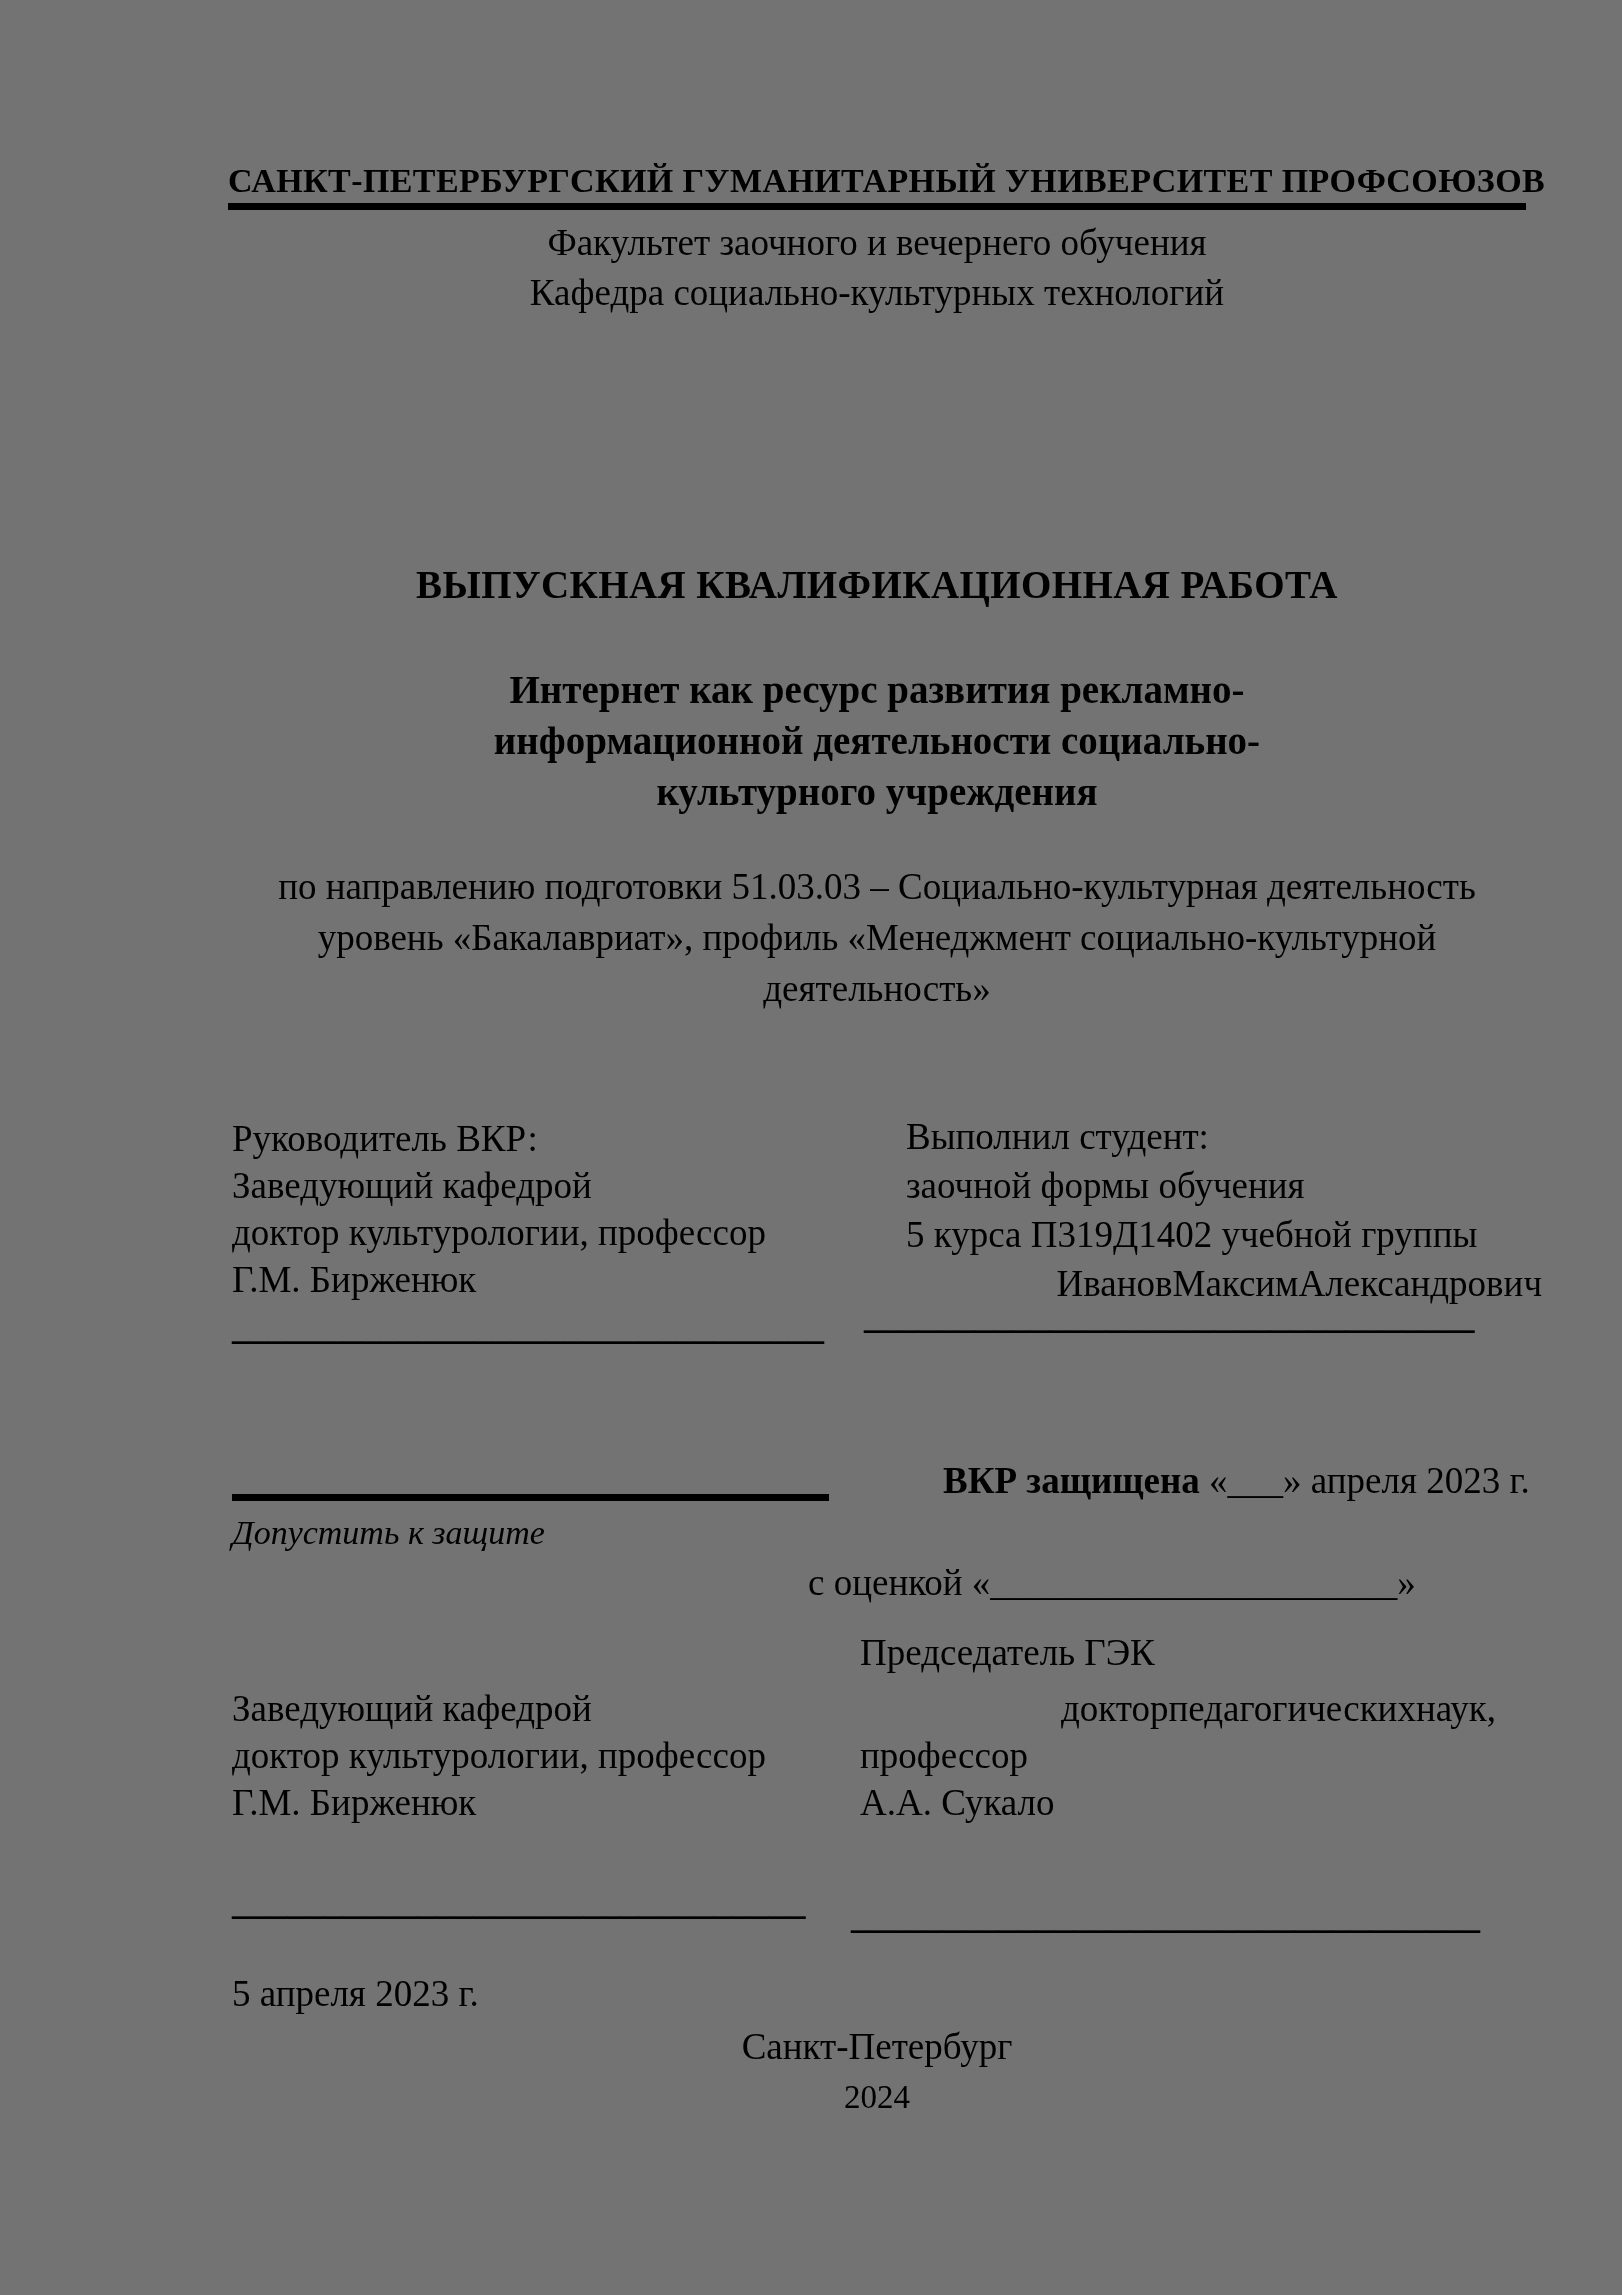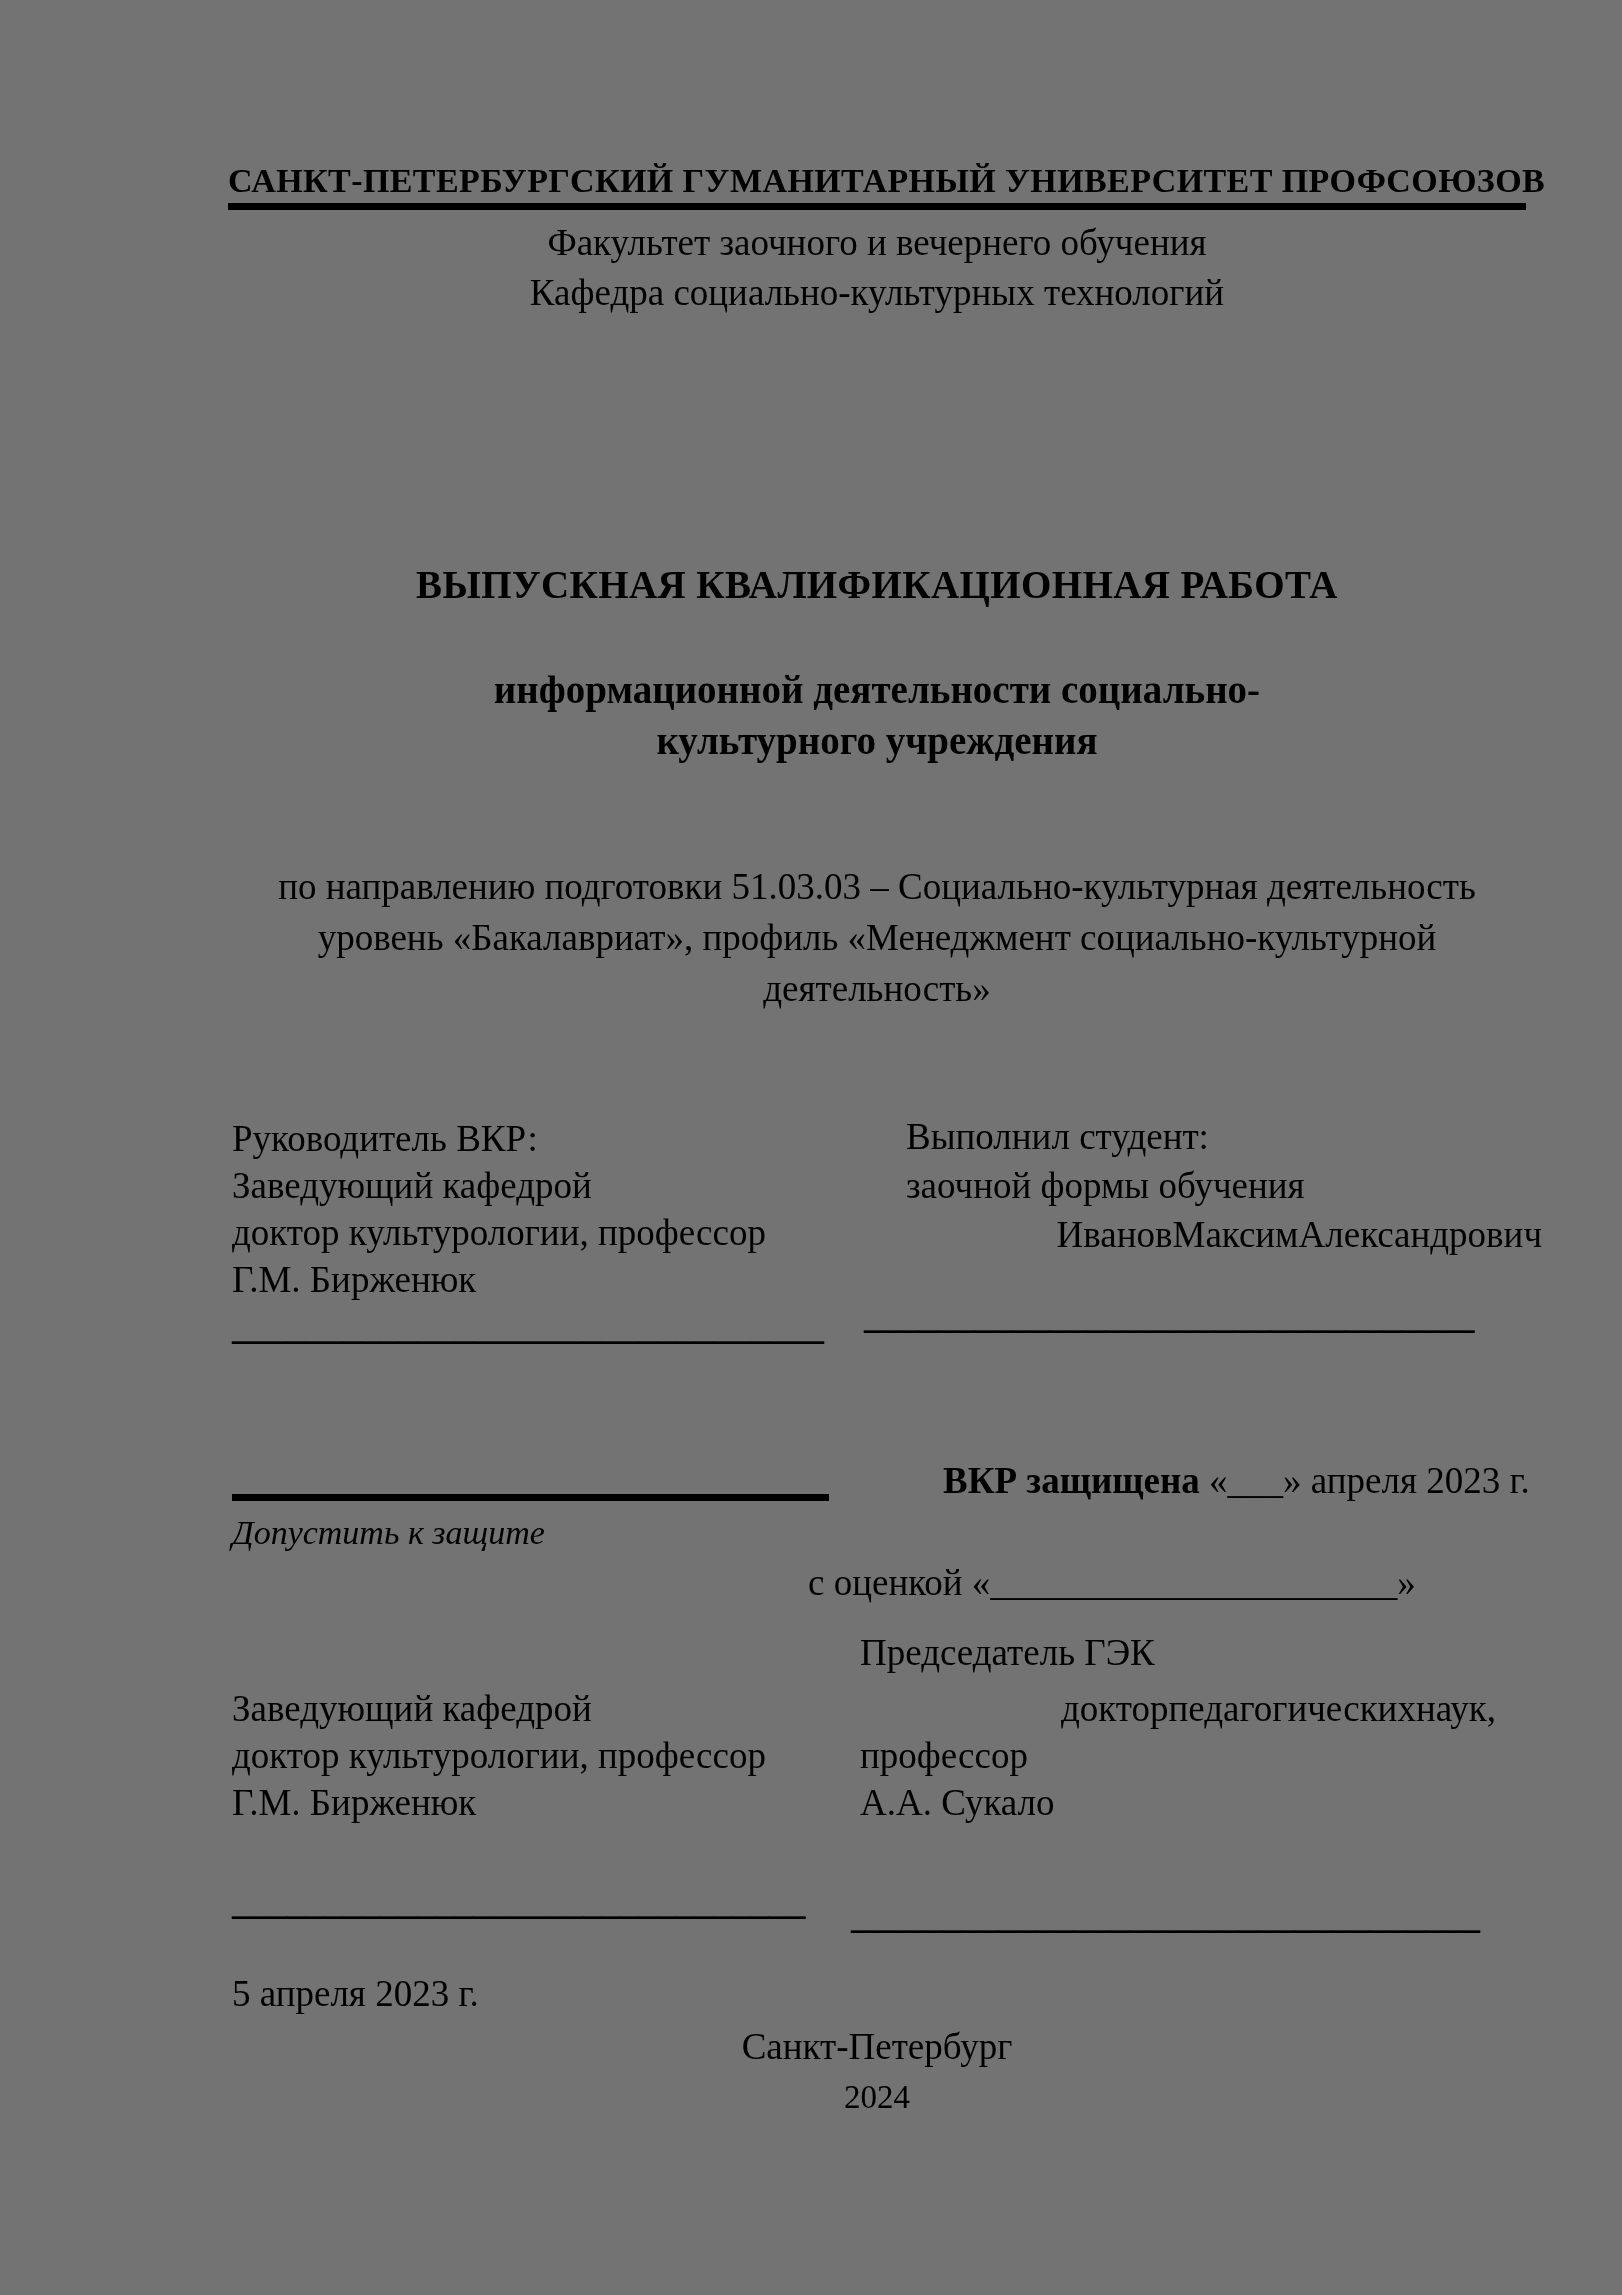--- a/index.html
+++ b/index.html
@@ -88,40 +88,42 @@
   <div class="abs content center" style="top:162px;">
     <span class="university nowrap">САНКТ-ПЕТЕРБУРГСКИЙ ГУМАНИТАРНЫЙ УНИВЕРСИТЕТ ПРОФСОЮЗОВ</span>
   </div>
   <div class="abs content header-rule" style="top:203px;"></div>
   <div class="abs content center sub-header" style="top:221px;">Факультет заочного и вечернего обучения</div>
   <div class="abs content center sub-header" style="top:271px;">Кафедра социально-культурных технологий</div>
 
   <div class="abs content center work-type" style="top:562px;">ВЫПУСКНАЯ КВАЛИФИКАЦИОННАЯ РАБОТА</div>
 
   <div class="abs content center thesis-title" style="top:664px;">
+    <div>Интернет как ресурс развития рекламно-</div>
     <div>информационной деятельности социально-</div>
     <div>культурного учреждения</div>
   </div>
 
   <div class="abs content center direction" style="top:861px;">
     <div>по направлению подготовки 51.03.03 – Социально-культурная деятельность</div>
     <div>уровень «Бакалавриат», профиль «Менеджмент социально-культурной</div>
     <div>деятельность»</div>
   </div>
 
   <div class="abs col lh60" style="top:1115px; left:232px; width:604px;">
     <div>Руководитель ВКР:</div>
     <div>Заведующий кафедрой</div>
     <div>доктор культурологии, профессор</div>
     <div>Г.М. Бирженюк</div>
   </div>
 
   <div class="abs col lh63" style="top:1112px; left:860px; width:636px;margin-left:46px;">
     <div>Выполнил студент:</div>
     <div>заочной формы обучения</div>
+    <div>5 курса П319Д1402 учебной группы</div>
     <div class="justify-row">
       <span>Иванов</span>
       <span>Максим</span>
       <span>Александрович</span>
     </div>
   </div>
 
   <div class="abs sig" style="top:1305px; left:232px;">________________________________</div>
   <div class="abs sig" style="top:1294px; left:864px;">_________________________________</div>
 

